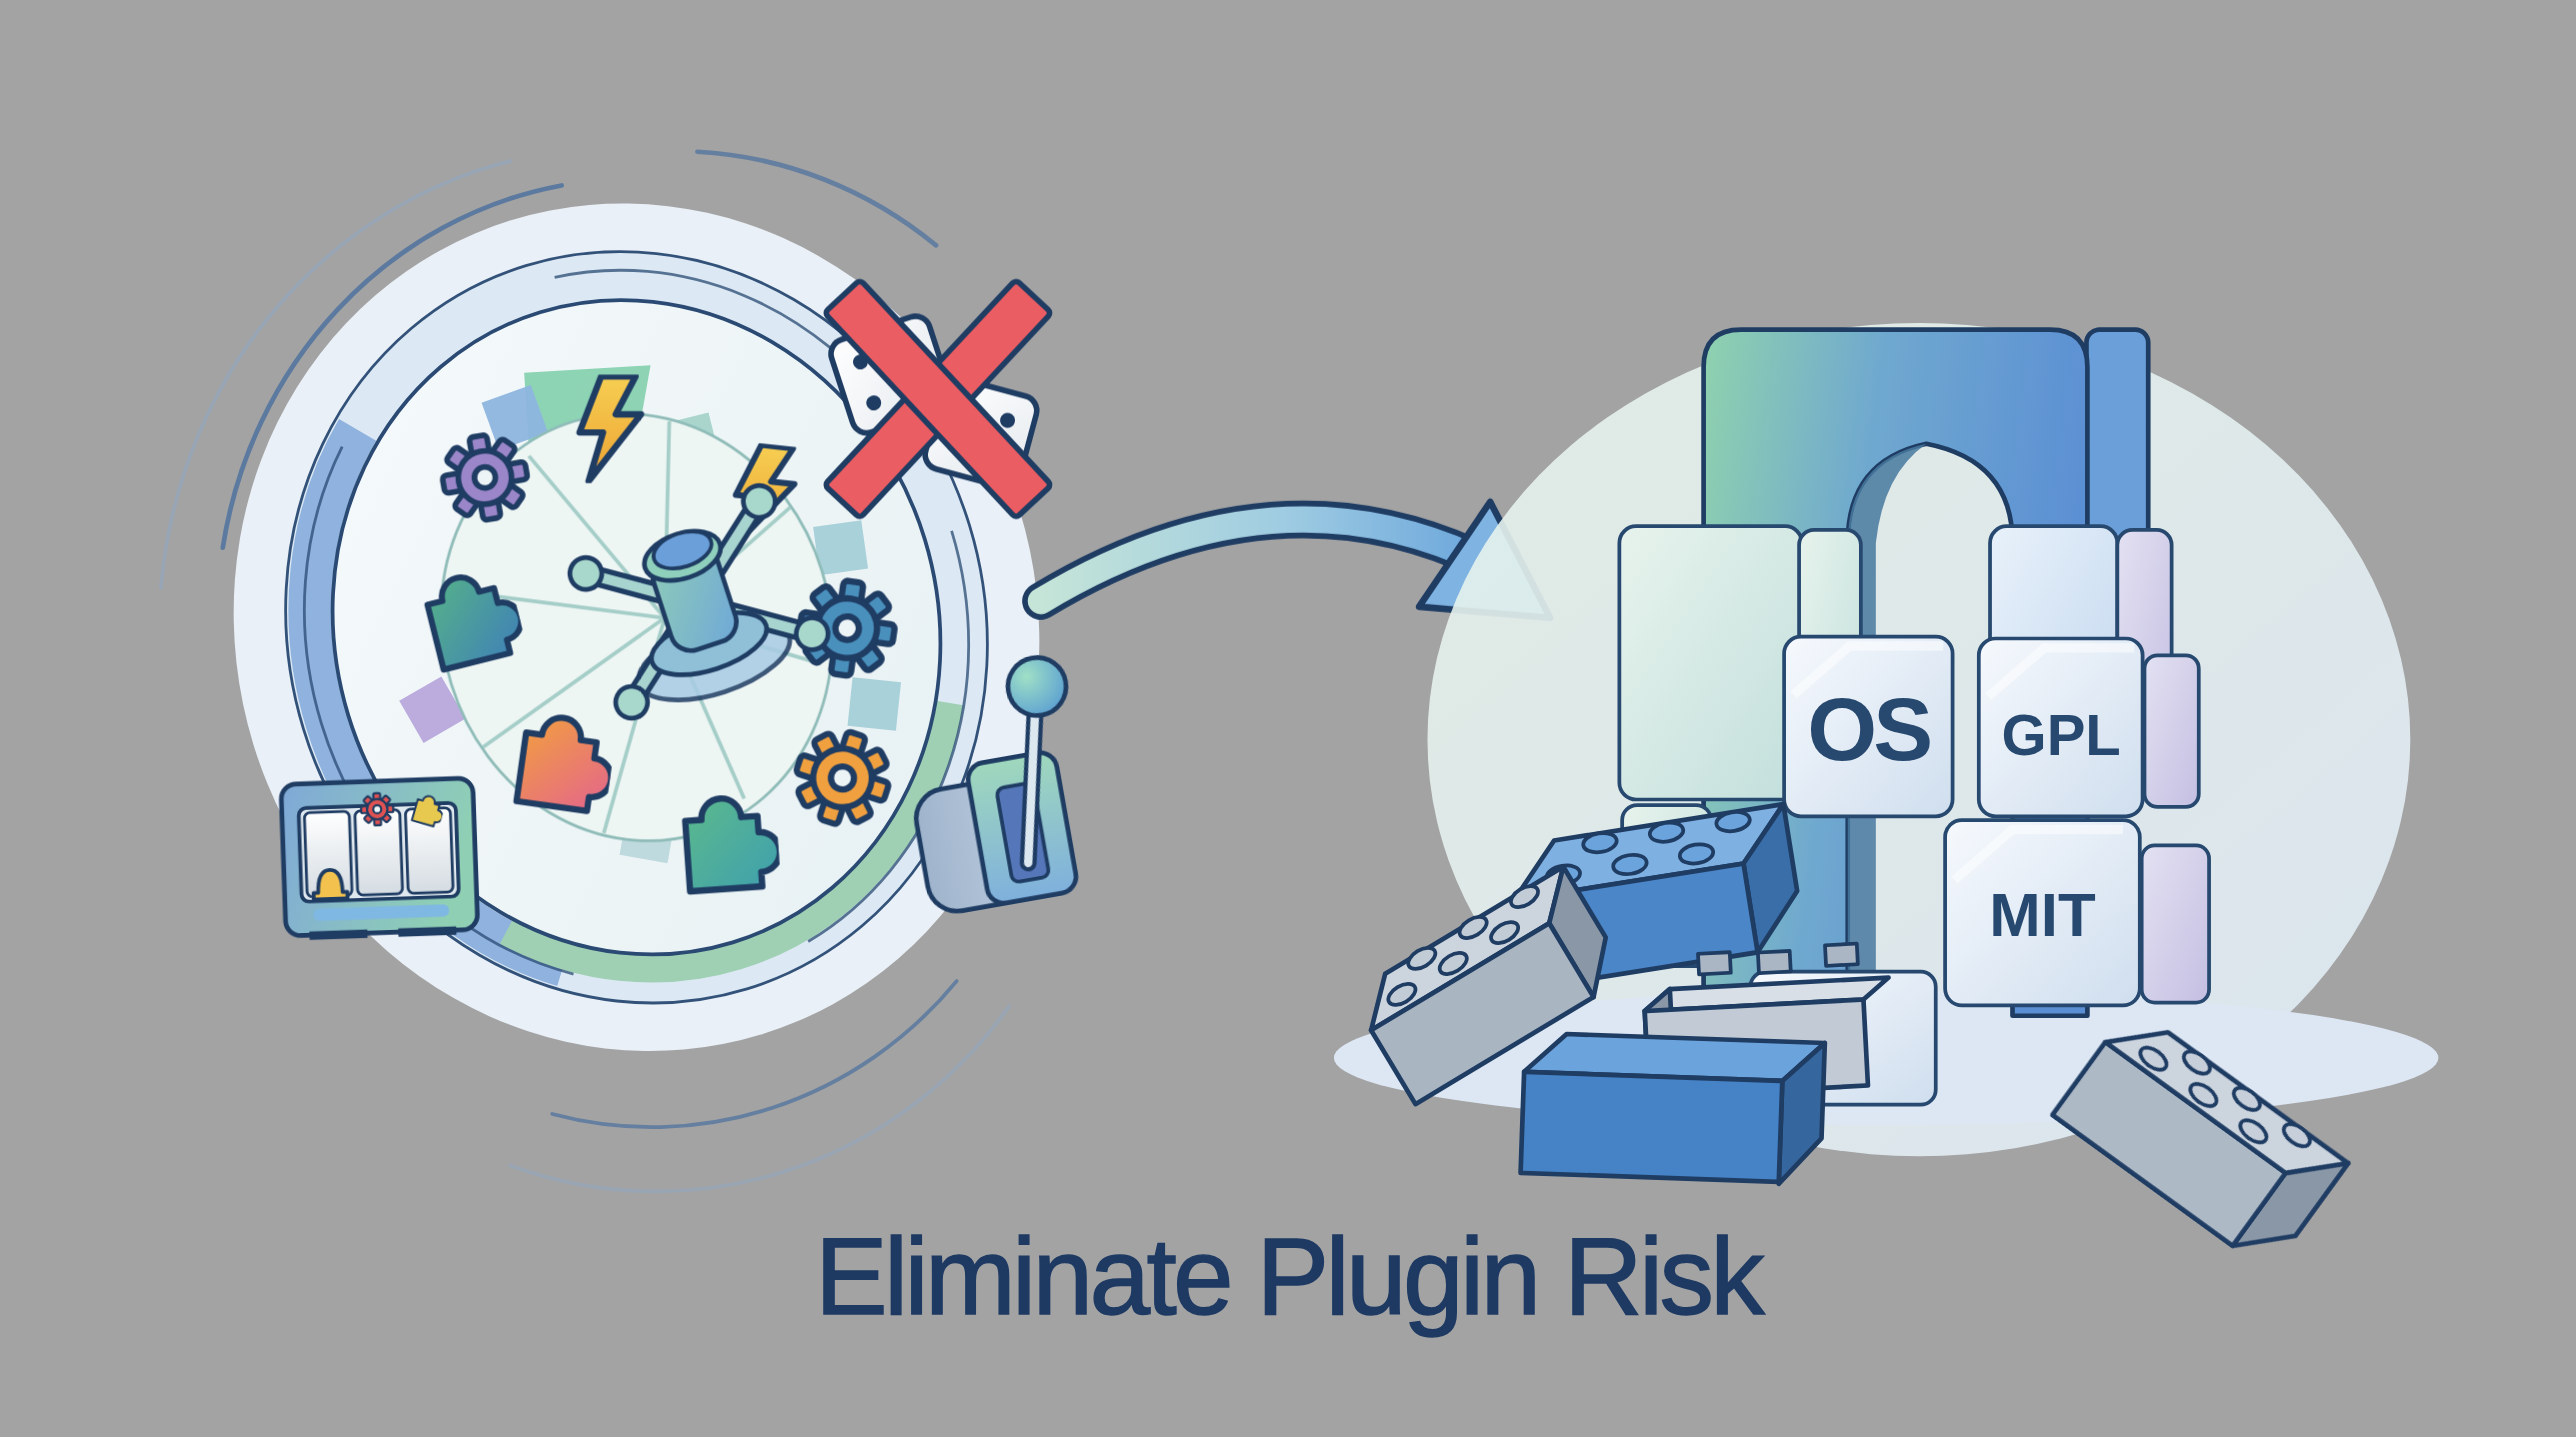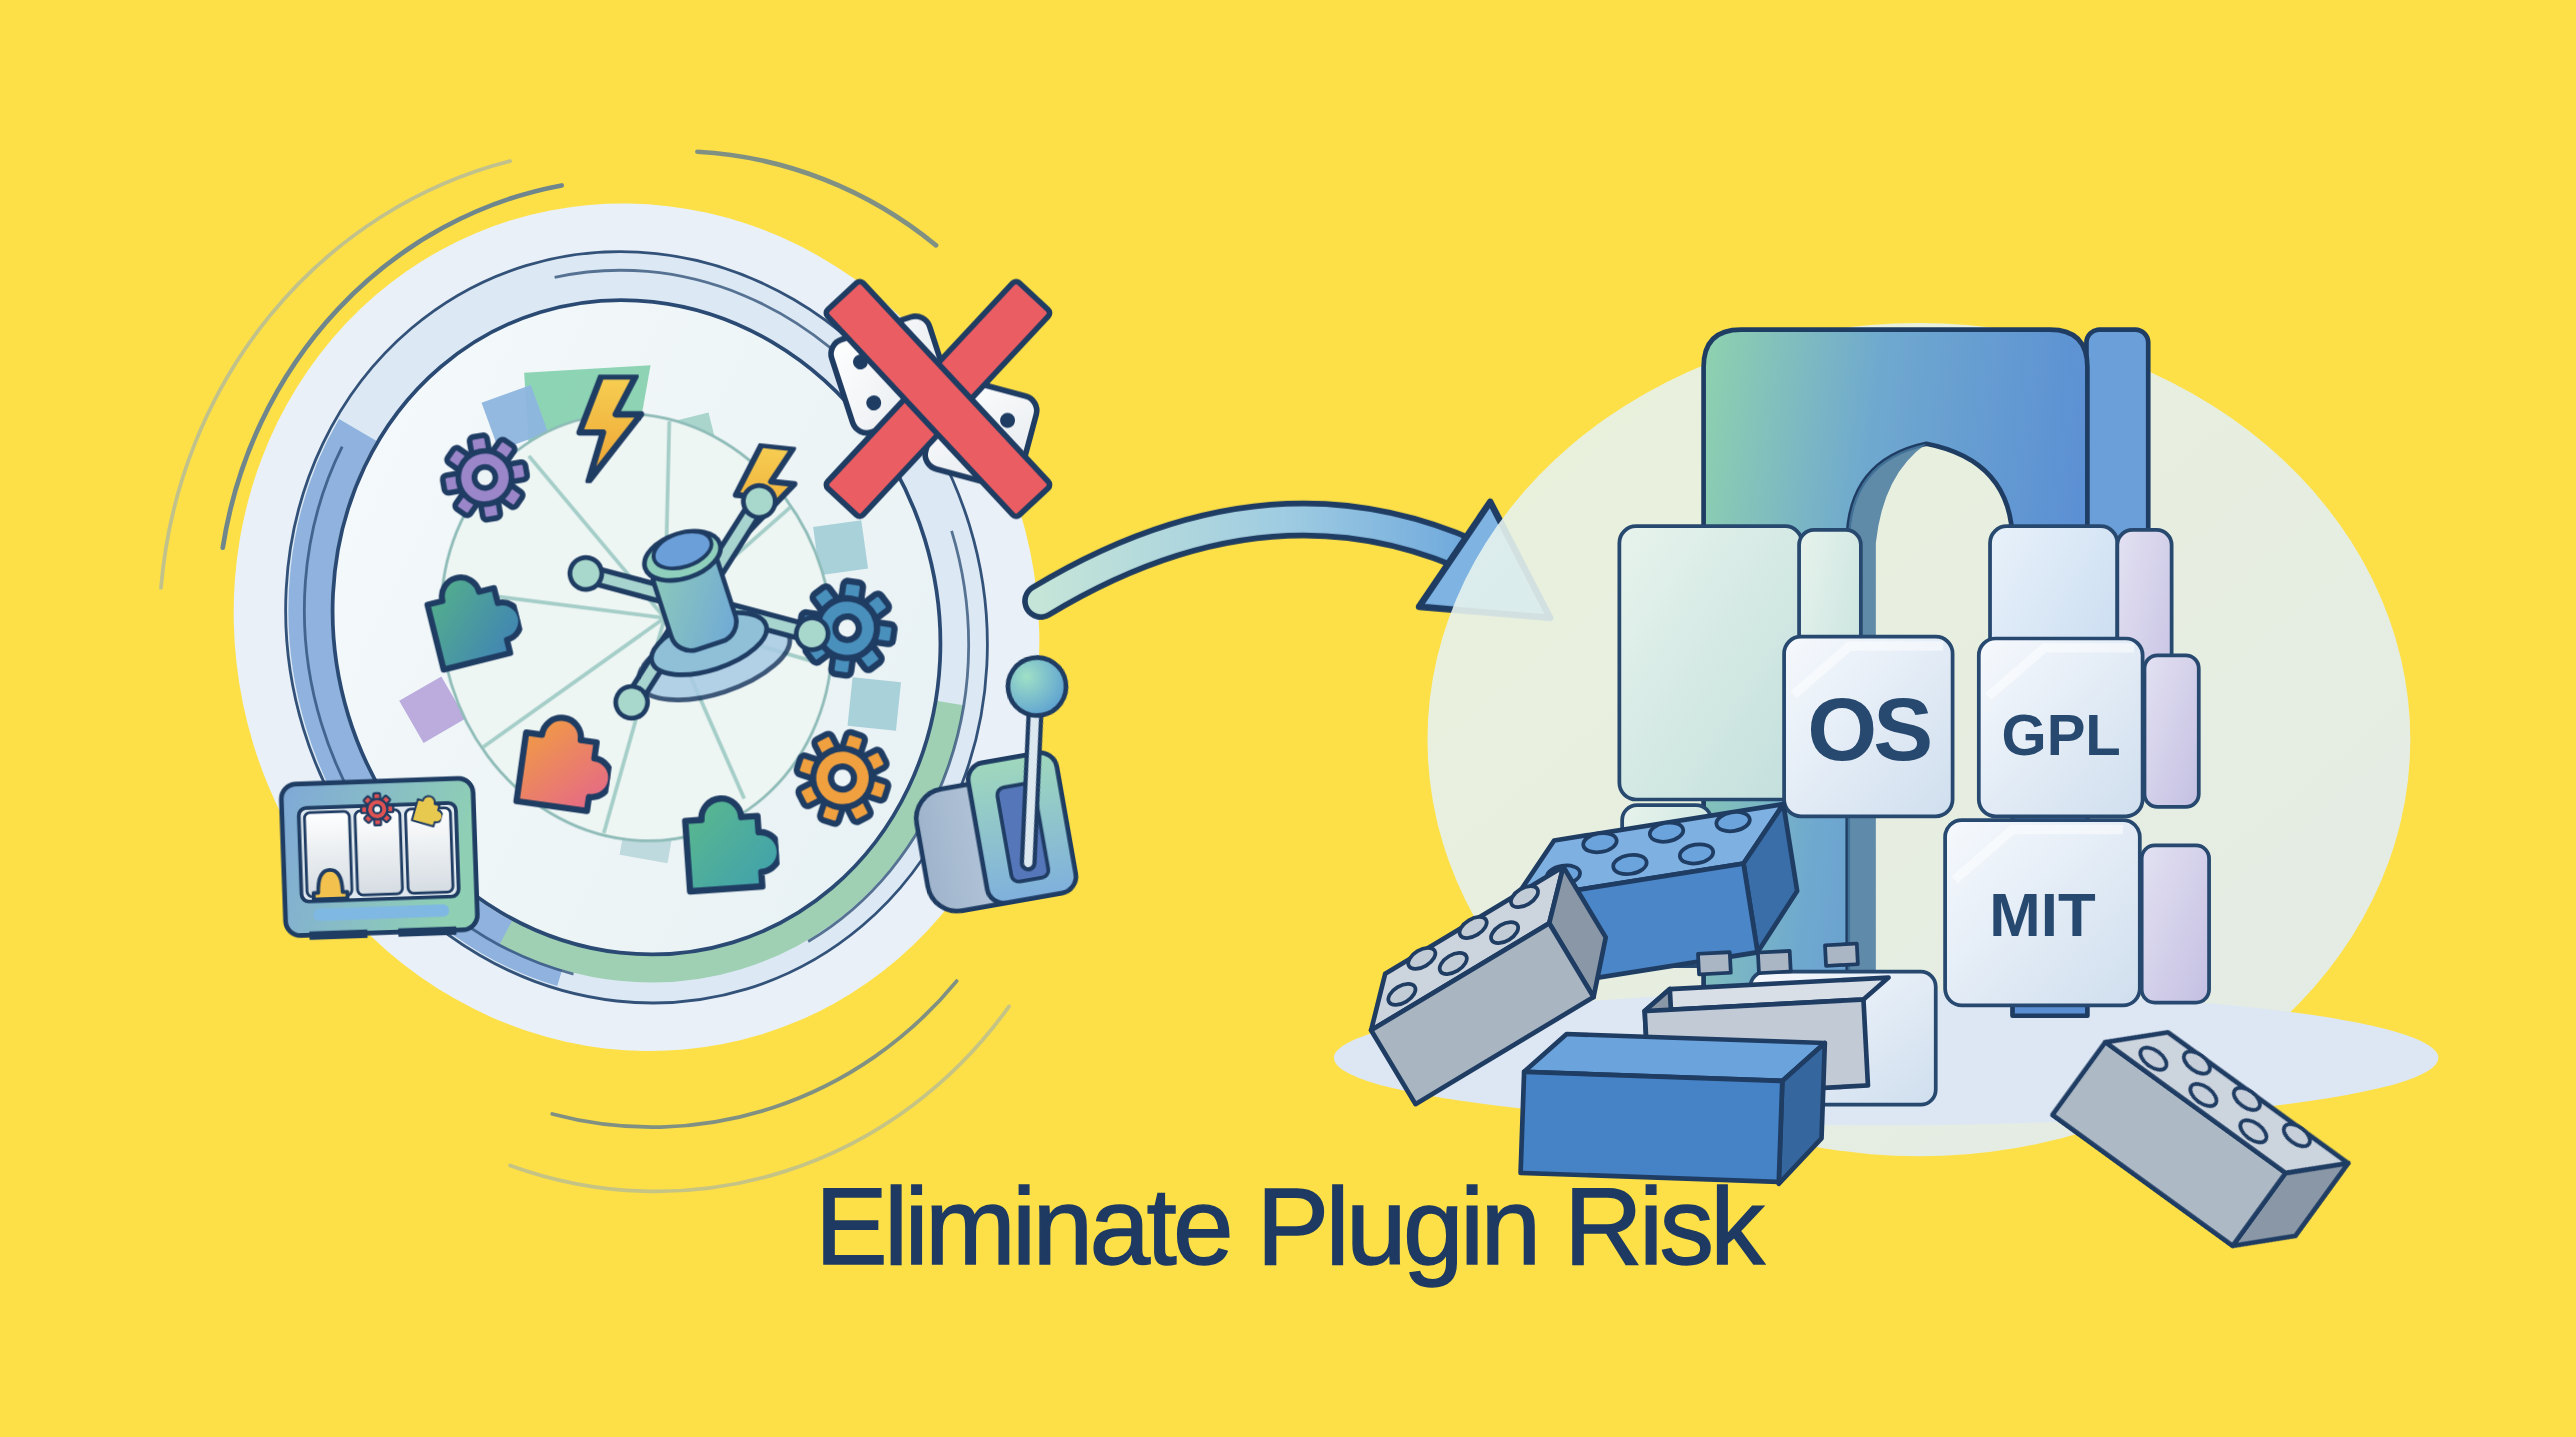--- a/index.html
+++ b/index.html
@@ -1,19 +1,19 @@
 <!DOCTYPE html>
 <html style="font-size:15px"><head>
 <meta charset="utf-8">
 <style>
   html,body{margin:0;padding:0;background:#f7f9fa;}
-  .canvas{position:relative;width:2576px;height:1438px;background:#fde047;overflow:hidden;
+  .canvas{position:relative;width:2576px;height:1438px;background:#a3a3a3;overflow:hidden;
           font-family:"Liberation Sans",sans-serif;}
   .scene-svg{position:absolute;left:0;top:0;}
-  .title{position:absolute;left:0;top:1163px;width:100%;text-align:center;
+  .title{position:absolute;left:0;top:1213px;width:100%;text-align:center;
          font-size:109px;font-weight:400;letter-spacing:-3.7px;color:#1e3a63;
          -webkit-text-stroke:1.4px #1e3a63;}
   svg text{font-family:"Liberation Sans",sans-serif;}
 </style>
 </head>
 <body>
 
 <div class="canvas">
 
 <svg class="scene-svg" width="2576" height="1438" viewBox="0 0 2752 1536">

